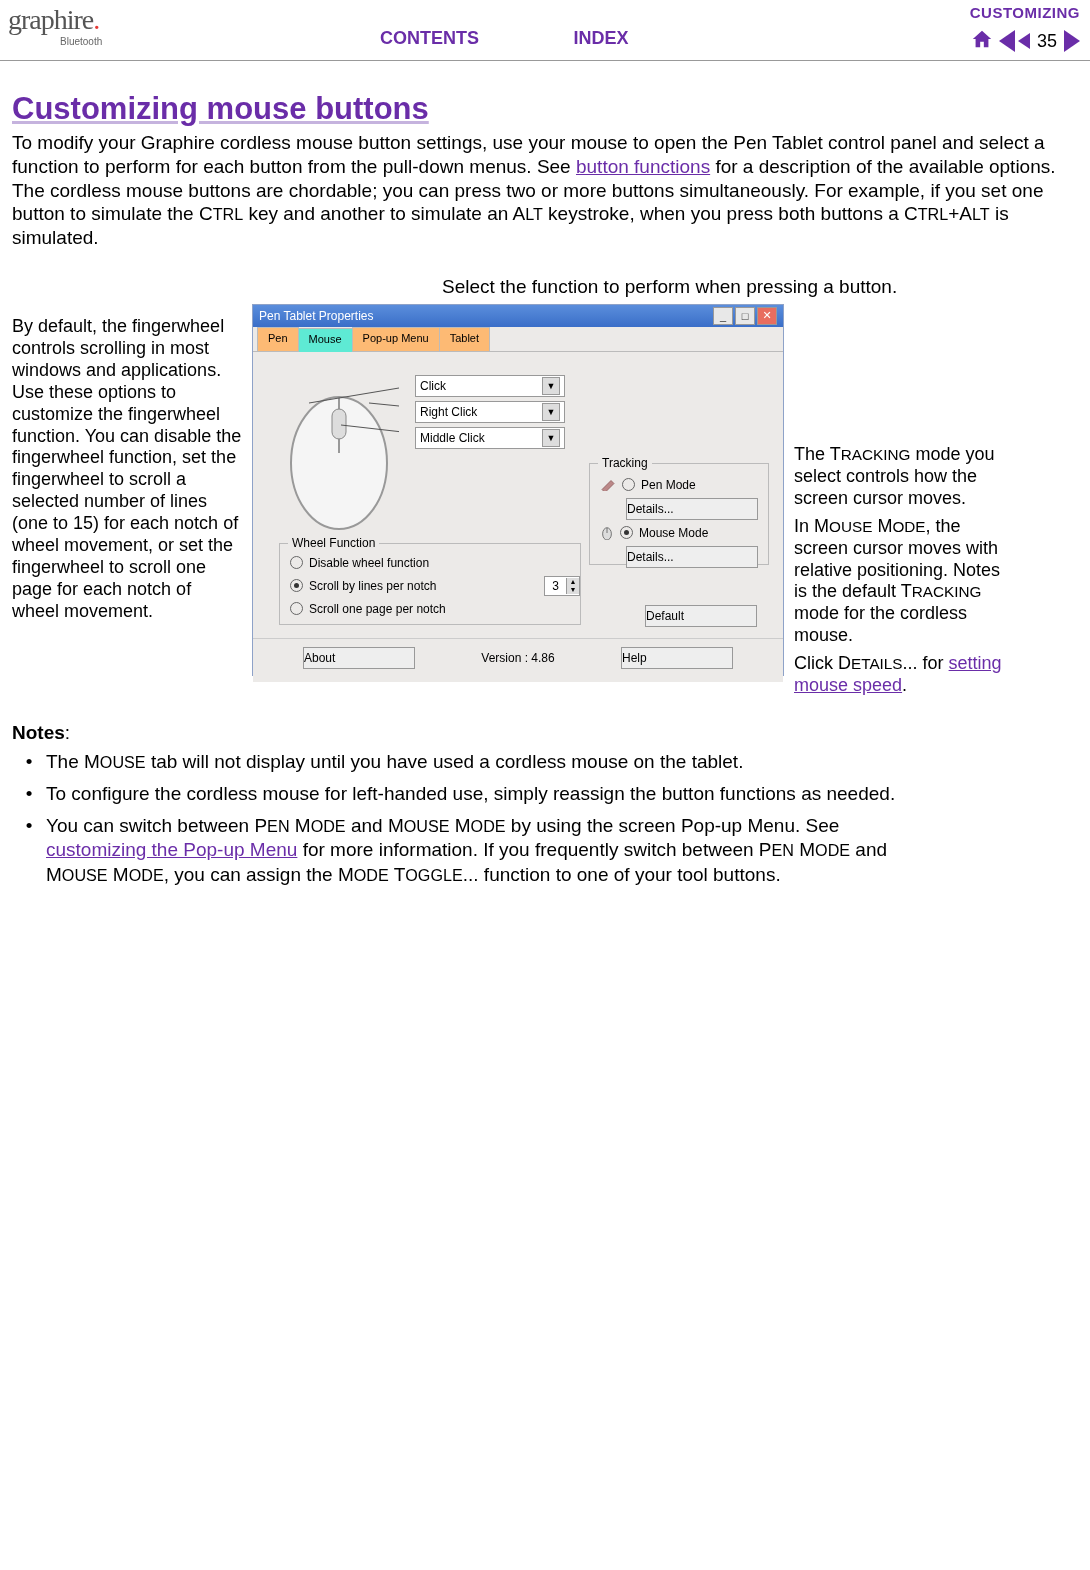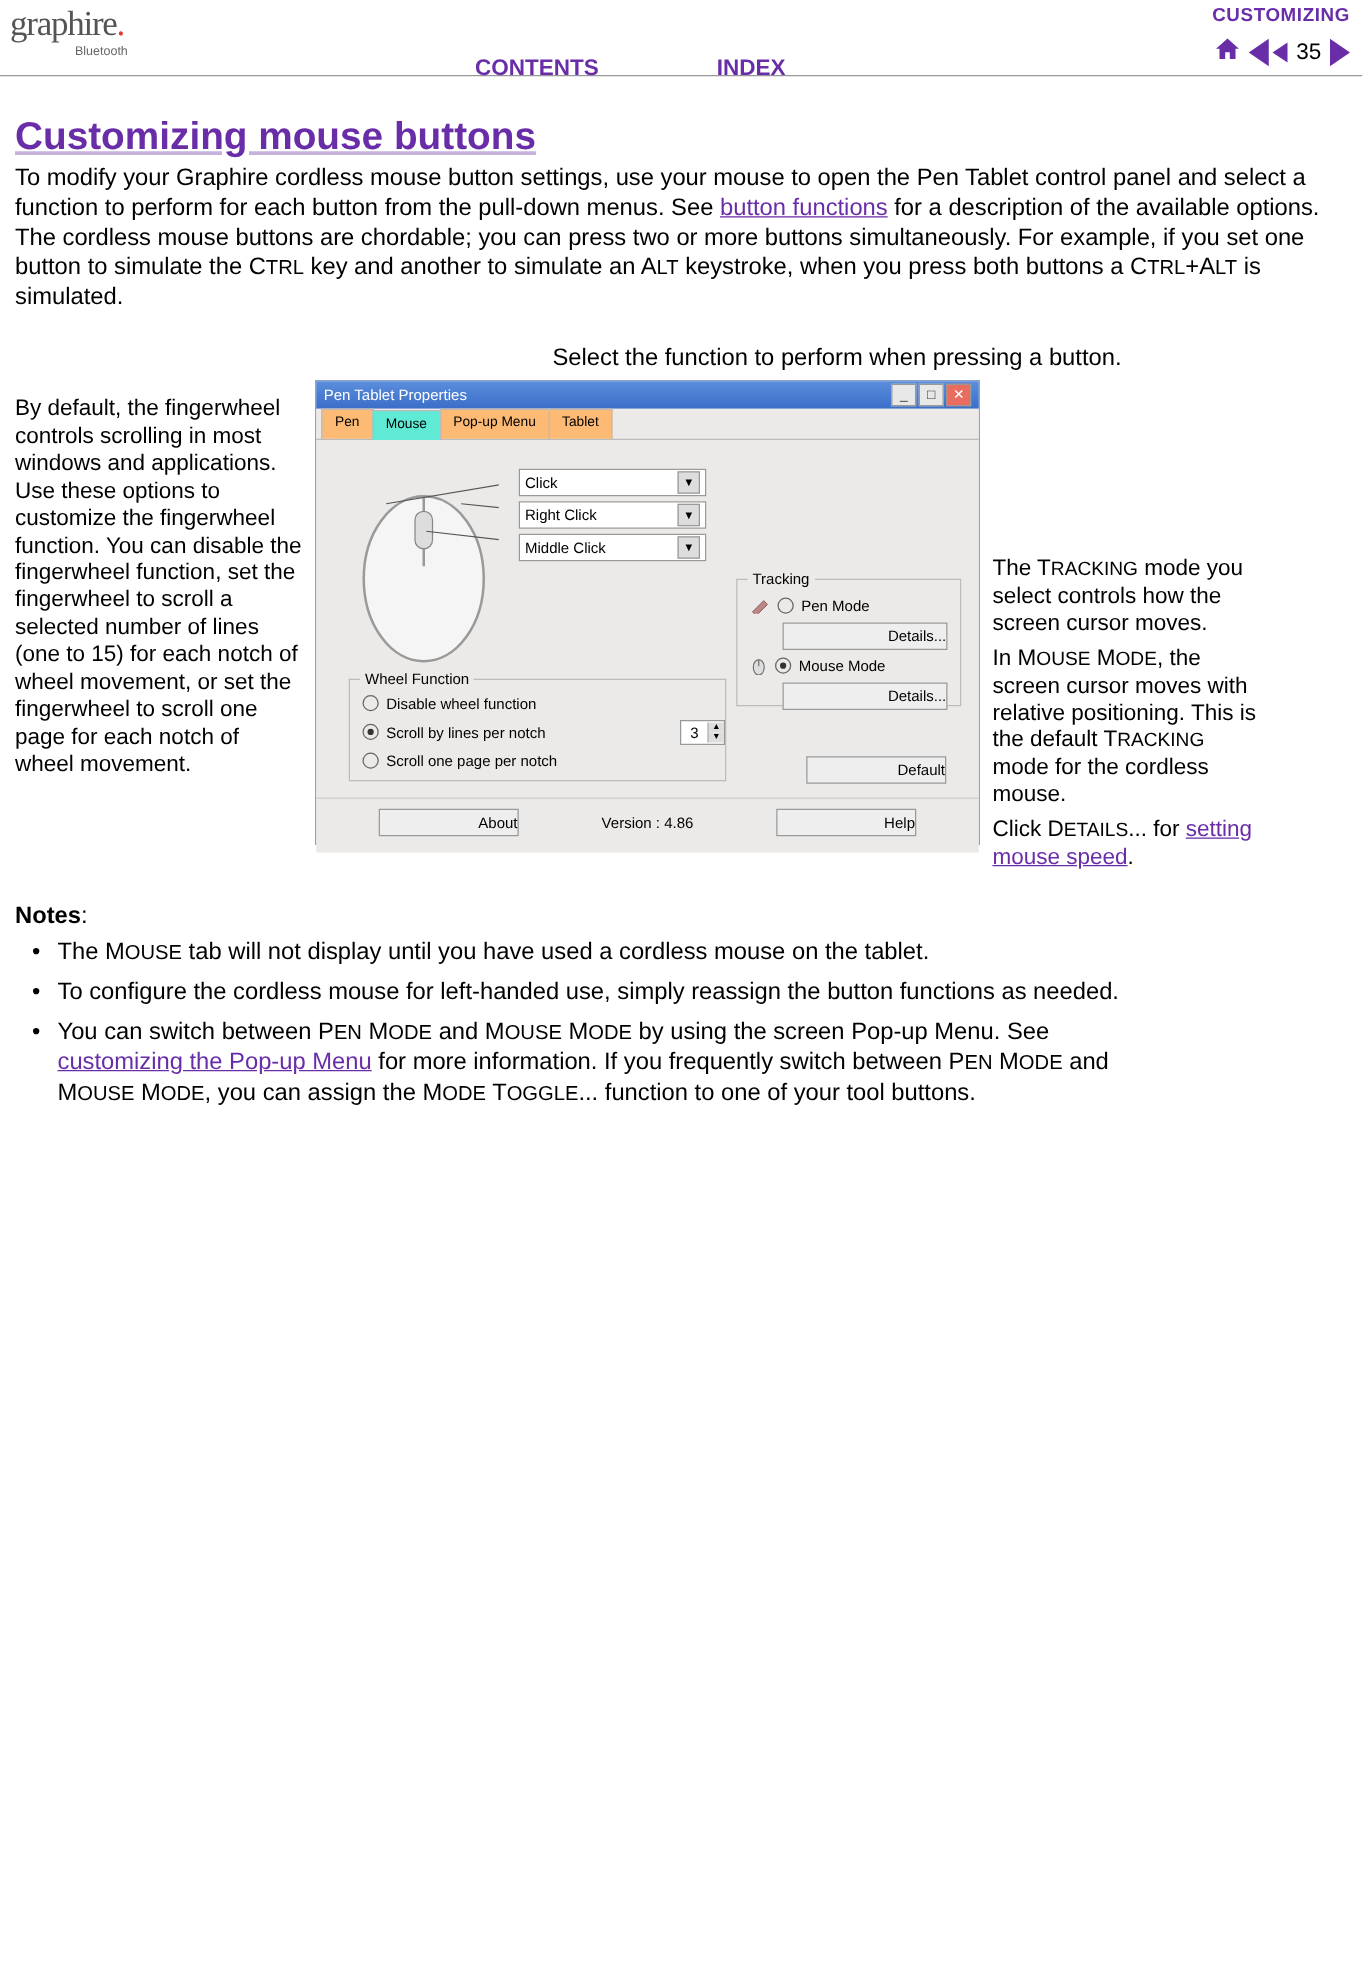--- a/index.html
+++ b/index.html
@@ -18,21 +18,21 @@
       border-bottom: 1px solid #999;
     }
     .logo {
       position: absolute; left: 8px; top: 4px;
       font-family: Georgia, serif; font-size: 28px; color: #555;
       letter-spacing: -1px;
     }
     .logo .dot { color:#e53935; font-size:28px; }
     .bt { position:absolute; left:60px; top:36px; font-size:10px; color:#666;}
     .crumb { position:absolute; right:10px; top:4px; font-size:15px; color:#6a2da8; font-weight:bold; letter-spacing:0.5px; font-variant: small-caps;}
-    .navlinks { position:absolute; left:380px; top:44px; }
+    .navlinks { position:absolute; left:380px; top:28px; }
     .navlinks .ln { color:#6a2da8; font-weight:bold; font-variant: small-caps; font-size:18px; margin-right:90px; cursor:pointer;}
     .navicons { position:absolute; right:10px; top:28px; display:flex; align-items:center; gap:6px;}
     .pg-num { font-size:18px; margin:0 4px; }
     .tri { display:inline-block; cursor:pointer; }
     .tri.left { width:0;height:0;border-top:11px solid transparent;border-bottom:11px solid transparent;border-right:16px solid #6a2da8;margin-right:-3px;}
     .tri.right{ width:0;height:0;border-top:11px solid transparent;border-bottom:11px solid transparent;border-left:16px solid #6a2da8;margin-left:-3px;}
     .home-icon svg { width:22px; height:22px; }
     .content { padding: 30px 12px 12px 12px; }
     h2.section-title { color:#6a2da8; font-size:31px; margin:0 0 4px 0; font-weight:bold; text-decoration:underline; text-decoration-color:#c5b3de;}
     .intro { font-size:19px; line-height:1.25; }
@@ -53,21 +53,21 @@
     .shot-body { padding:10px; min-height:310px; background:#eceae8; }
     .mouse-illus { position:absolute; left:26px; top:68px; width:120px; height:160px;}
     .btn-row { position:absolute; display:flex; align-items:center;text-align:center; }
     .combo { width:140px; height:20px; background:#fff; border:1px solid #999; display:flex; align-items:center; padding:0 4px; font-size:12px;}
     .combo .arrow{margin-left:auto;width:16px;height:16px;background:#ddd;border:1px solid #999;display:flex;align-items:center;justify-content:center;font-size:9px;}
     .fieldset { position:absolute; border:1px solid #bbb; background:#eceae8;margin-left:12px;}
     .fieldset .legend{position:absolute;top:-8px;left:8px;background:#eceae8;padding:0 4px;font-size:12px;}
     .radio-line{display:flex;align-items:center;gap:6px;font-size:12px;margin:6px 0 6px 10px;}
     .radio{width:11px;height:11px;border:1px solid #666;border-radius:50%;display:inline-flex;align-items:center;justify-content:center;}
     .radio.sel::after{content:"";width:5px;height:5px;background:#333;border-radius:50%;}
-    .btn3d{border:1px solid #999;background:#eee;font-size:12px;padding:3px 0;text-align:right;}
+    .btn3d{border:1px solid #999;background:#eee;font-size:12px;padding:3px 0;text-align:left;}
     .spinner{width:34px;height:18px;border:1px solid #999;background:#fff;display:flex;align-items:center;font-size:12px;}
     .spinner .num{flex:1;text-align:center;}
     .spinner .arrs{display:flex;flex-direction:column;font-size:7px;border-left:1px solid #999;}
     .spinner .arrs span{height:8px;width:12px;display:flex;align-items:center;justify-content:center;background:#ddd;}
     .bottom-btns{position:absolute;left:0;right:0;bottom:6px;display:flex;justify-content:space-between;align-items:center;padding:0 50px;font-size:12px;border-top:1px solid #ccc;padding-top:8px;}
     .notes { margin-top:24px; font-size:19px; line-height:1.28; max-width:900px;}
     .notes b{font-weight:bold;}
     .notes ul{list-style:none;padding:0;margin:4px 0 0 0;}
     .notes li{display:flex;margin-bottom:8px;}
     .notes li .bullet{width:34px;text-align:center;}
@@ -214,21 +214,21 @@
         <span>Version : 4.86</span>
         <div class="btn3d" style="width:110px;">Help</div>
       </div>
     </div>
 
     <div class="right-col">
       <div>
         <span>The T</span><span style="font-size:0.85em">RACKING</span><span> mode you select controls how the screen cursor moves.</span>
       </div>
       <div style="margin-top:6px;">
-        <span>In M</span><span style="font-size:0.85em">OUSE</span><span> M</span><span style="font-size:0.85em">ODE</span><span>, the screen cursor moves with relative positioning.  This is the default T</span><span style="font-size:0.85em">RACKING</span><span> mode for the cordless mouse.</span>
+        <span>In M</span><span style="font-size:0.85em">OUSE</span><span> M</span><span style="font-size:0.85em">ODE</span><span>, the screen cursor moves with relative positioning.  Notes is the default T</span><span style="font-size:0.85em">RACKING</span><span> mode for the cordless mouse.</span>
       </div>
       <div style="margin-top:6px;">
         <span>Click D</span><span style="font-size:0.85em">ETAILS</span><span>... for </span><a href="#">setting mouse speed</a><span>.</span>
       </div>
     </div>
   </div>
 
   <div class="notes">
     <b><span>Notes</span></b>:
     <ul>

